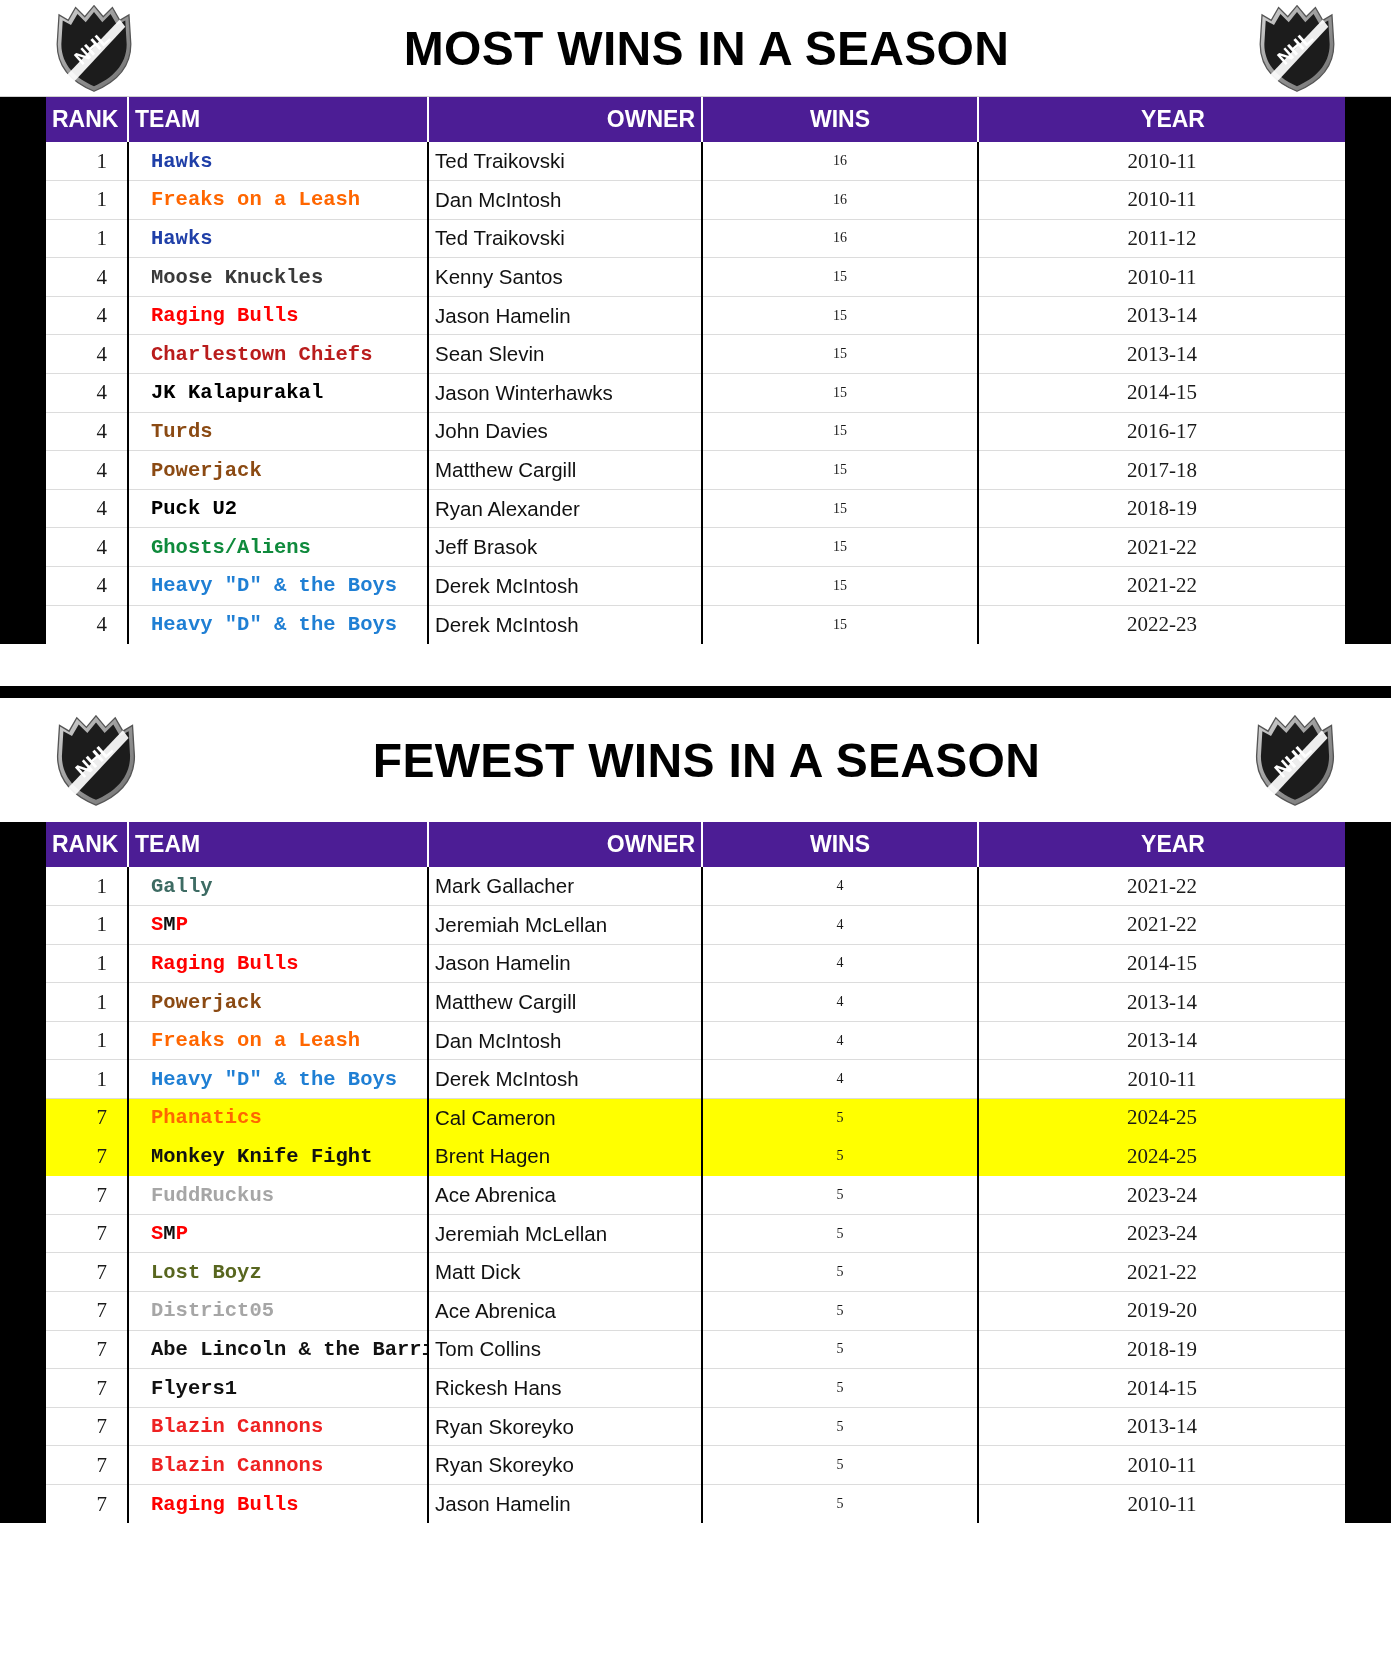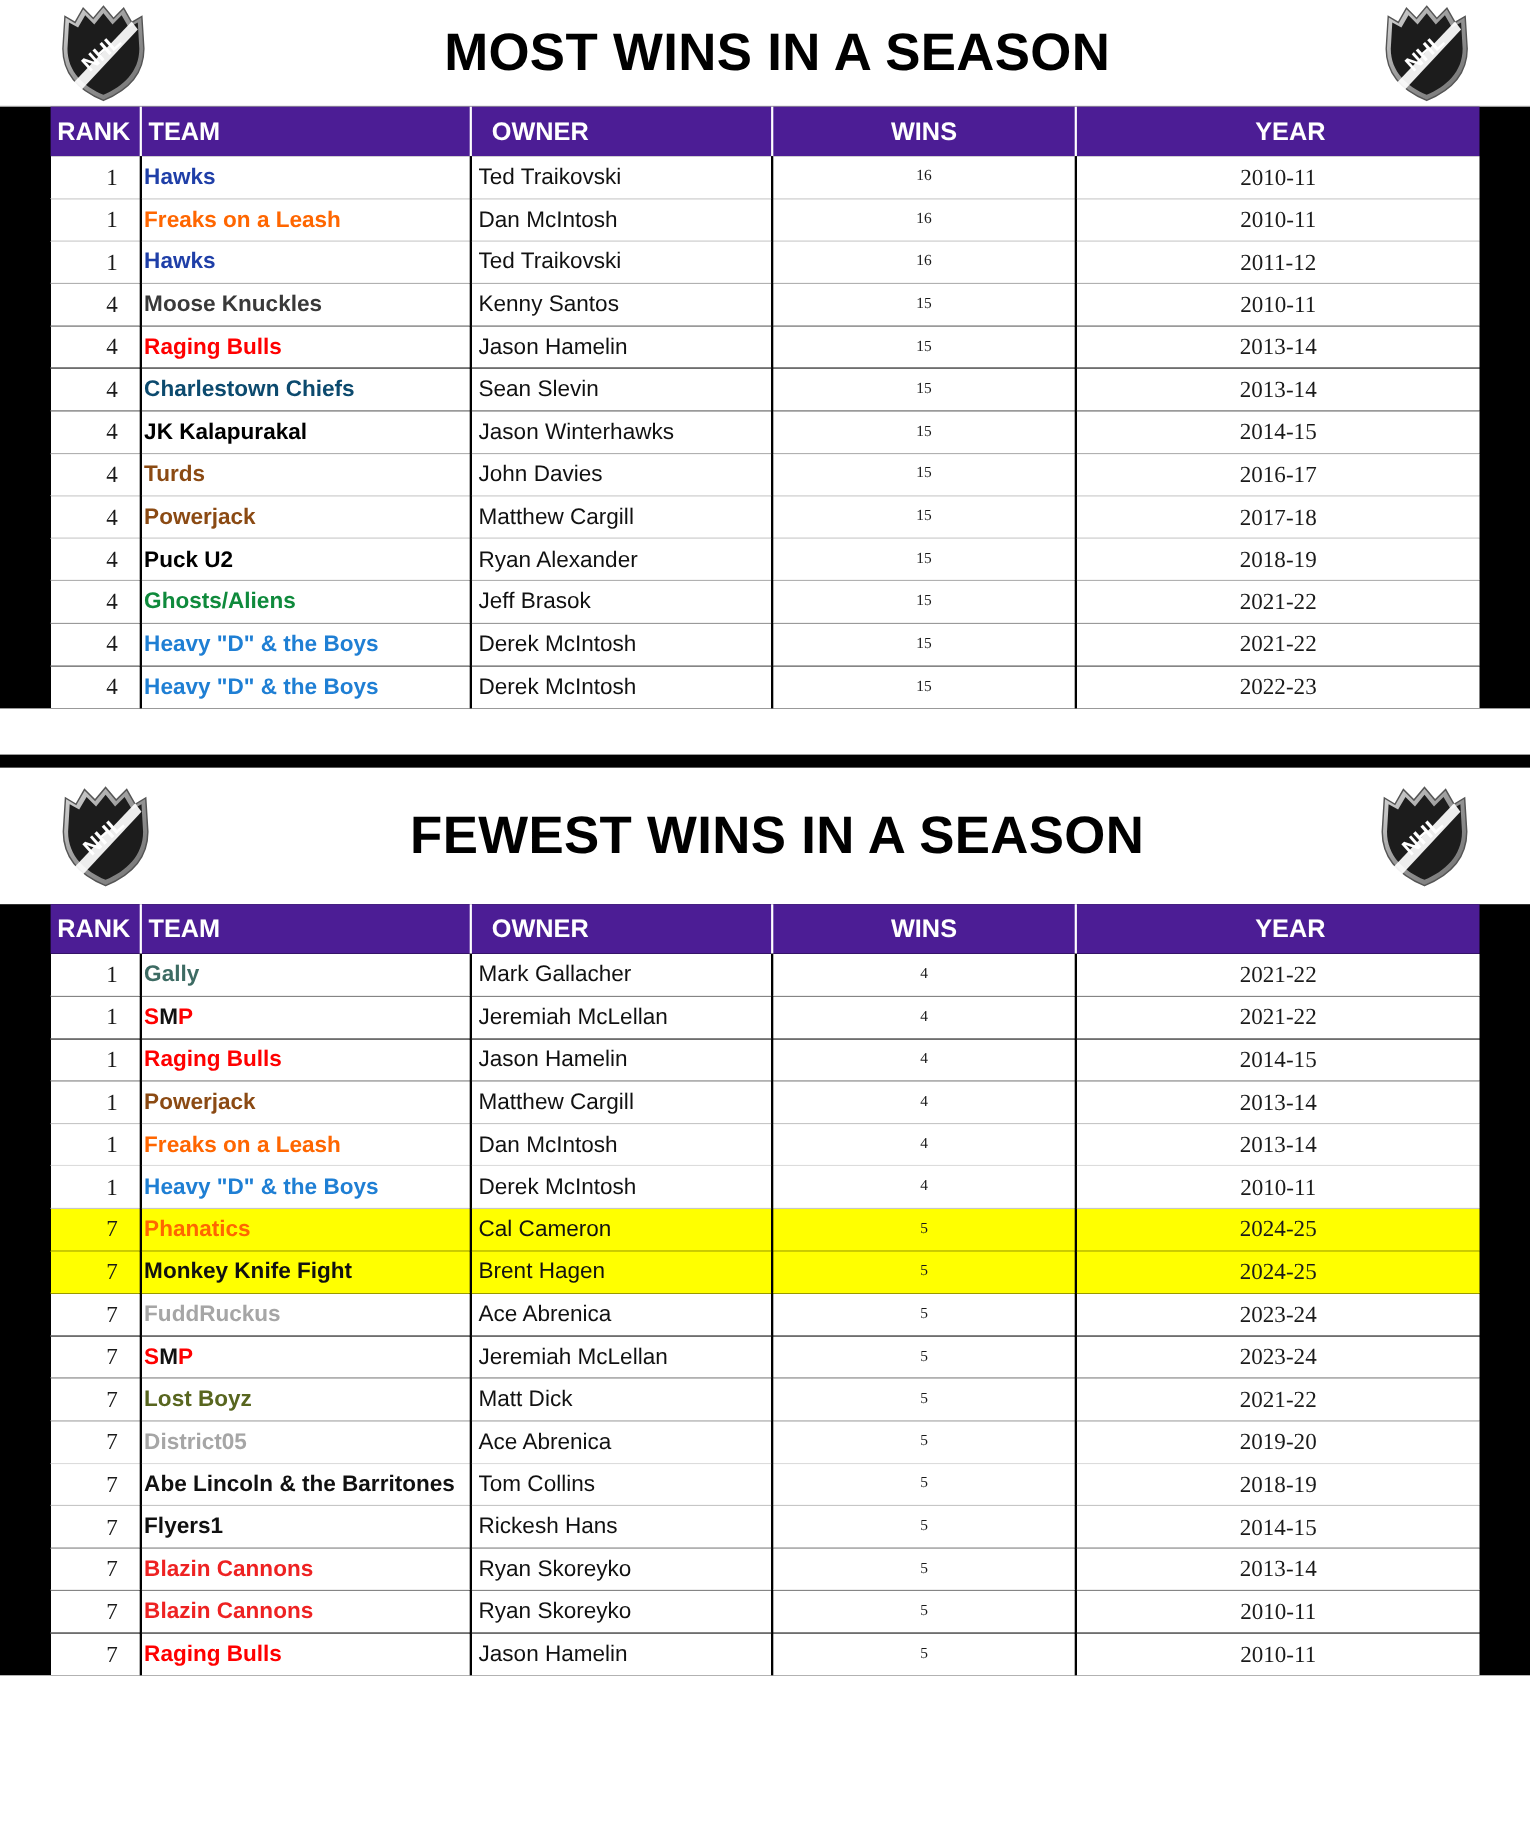--- a/index.html
+++ b/index.html
@@ -96,21 +96,21 @@
     font-weight: bold;
     font-size: 23px;
     height: 45px;
     padding: 0 6px;
     border-right: 2px solid #ffffff;
     box-sizing: border-box;
   }
   thead th:last-child { border-right: none; }
   thead th.h-rank  { text-align: right; padding-right: 10px; }
   thead th.h-team  { text-align: left;  padding-left: 6px; }
-  thead th.h-owner { text-align: left;  padding-left: 18px; }
+  thead th.h-owner { text-align: right;  padding-left: 18px; }
   thead th.h-wins  { text-align: center; }
   thead th.h-year  { text-align: center; padding-left: 28px; }
 
   
   thead tr { outline: none; }
 
   tbody td {
     background: #ffffff;
     height: 38.6px;
     font-size: 21px;
@@ -125,22 +125,22 @@
   td.c-rank {
     text-align: right;
     padding-right: 20px;
     font-family: "Liberation Serif", serif;
     font-size: 21px;
     color: #1a1a1a;
     border-right: 2px solid #000000;
   }
   td.c-team {
     text-align: left;
-    padding-left: 2px;
-    font-family: Liberation Sans, sans-serif;
+    padding-left: 22px;
+    font-family: Liberation Mono, monospace;
     font-weight: bold;
     font-size: 20.5px;
     border-right: 2px solid #000000;
   }
   td.c-owner {
     text-align: left;
     padding-left: 6px;
     font-family: "Liberation Sans", sans-serif;
     font-size: 20.5px;
     color: #111111;
@@ -247,21 +247,21 @@
             </tr>
             <tr>
               <td class="c-rank">4</td>
               <td class="c-team" style="color: rgb(255, 0, 0);">Raging Bulls</td>
               <td class="c-owner">Jason Hamelin</td>
               <td class="c-wins">15</td>
               <td class="c-year">2013-14</td>
             </tr>
             <tr>
               <td class="c-rank">4</td>
-              <td class="c-team" style="color: #0c4a6e;">Charlestown Chiefs</td>
+              <td class="c-team" style="color: #b91c1c;">Charlestown Chiefs</td>
               <td class="c-owner">Sean Slevin</td>
               <td class="c-wins">15</td>
               <td class="c-year">2013-14</td>
             </tr>
             <tr>
               <td class="c-rank">4</td>
               <td class="c-team" style="color: rgb(0, 0, 0);">JK Kalapurakal</td>
               <td class="c-owner">Jason Winterhawks</td>
               <td class="c-wins">15</td>
               <td class="c-year">2014-15</td>

